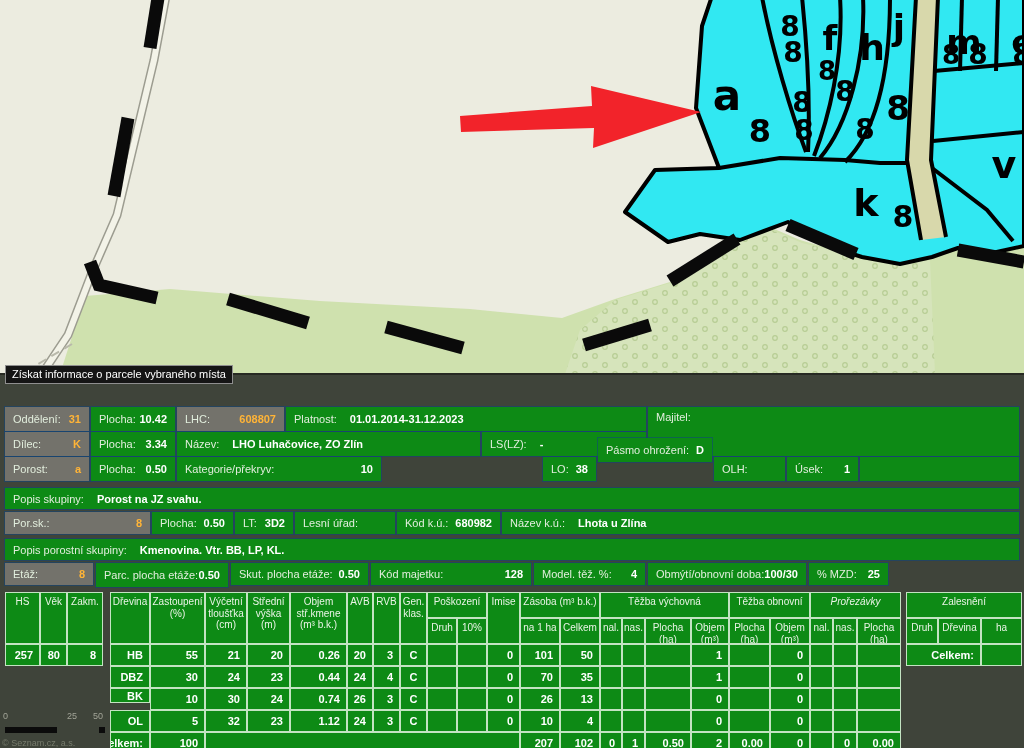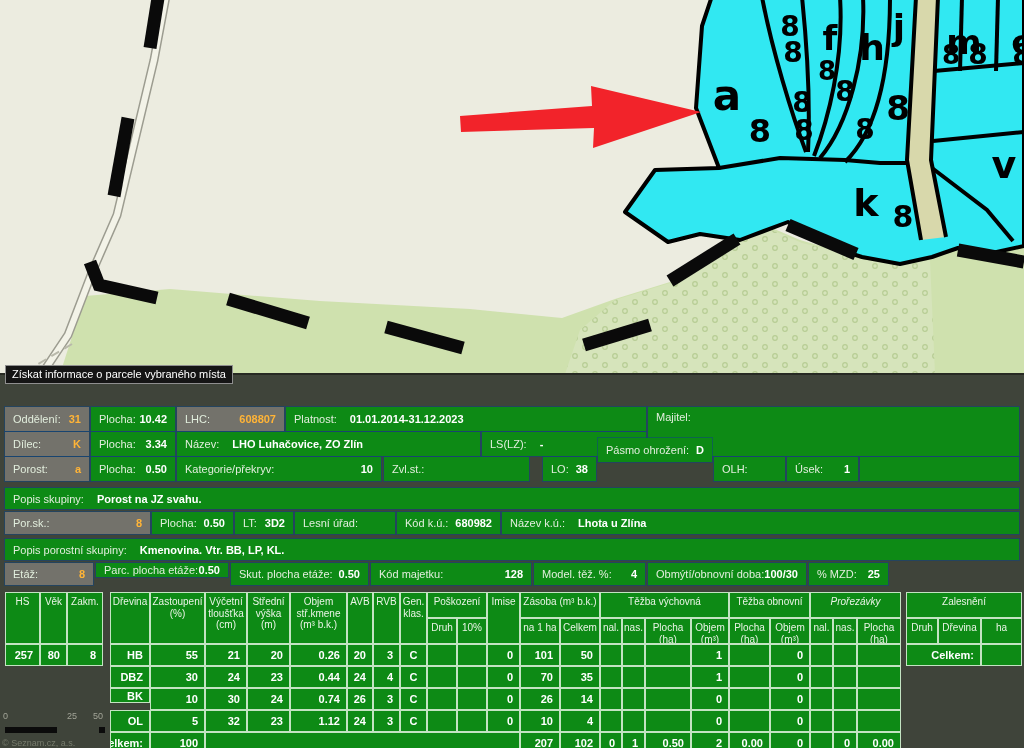--- a/index.html
+++ b/index.html
@@ -187,24 +187,20 @@
       <span class="val acc vr">a</span>
     </div>
   <div class="ib" style="left:91px;top:457px;width:84px;height:24px">
     <span class="lbl">Plocha:</span>
       <span class="val vr">0.50</span>
     </div>
   <div class="ib" style="left:177px;top:457px;width:204px;height:24px">
     <span class="lbl">Kategorie/překryv:</span>
       <span class="val vr">10</span>
     </div>
-  <div class="ib" style="left:384px;top:457px;width:145px;height:24px">
-    <span class="lbl">Zvl.st.:</span>
-      <span class="val vl"></span>
-    </div>
   <div class="ib" style="left:543px;top:457px;width:53px;height:24px">
     <span class="lbl">LO:</span>
       <span class="val vr">38</span>
     </div>
   <div class="ib" style="left:598px;top:438px;width:114px;height:24px">
     <span class="lbl">Pásmo ohrožení:</span>
       <span class="val vr">D</span>
     </div>
   <div class="ib" style="left:714px;top:457px;width:71px;height:24px">
     <span class="lbl">OLH:</span>
@@ -248,21 +244,21 @@
 
   <div class="ib" style="left:5px;top:539px;width:1014px;height:21px">
     <span class="lbl">Popis porostní skupiny:</span>
       <span class="val vl">Kmenovina. Vtr. BB, LP, KL.</span>
     </div>
 
   <div class="ib gray" style="left:5px;top:563px;width:88px;height:22px">
     <span class="lbl">Etáž:</span>
       <span class="val acc vr">8</span>
     </div>
-  <div class="ib" style="left:96px;top:563px;width:132px;height:14px">
+  <div class="ib" style="left:96px;top:563px;width:132px;height:24px">
     <span class="lbl">Parc. plocha etáže:</span>
       <span class="val vr">0.50</span>
     </div>
   <div class="ib" style="left:231px;top:563px;width:137px;height:22px">
     <span class="lbl">Skut. plocha etáže:</span>
       <span class="val vr">0.50</span>
     </div>
   <div class="ib" style="left:371px;top:563px;width:160px;height:22px">
     <span class="lbl">Kód majetku:</span>
       <span class="val vr">128</span>
@@ -448,21 +444,21 @@
       <div class="sc" style="left: 205px; top: 688px; width: 42px; height: 22px;">30</div>
       <div class="sc" style="left: 247px; top: 688px; width: 43px; height: 22px;">24</div>
       <div class="sc" style="left: 290px; top: 688px; width: 57px; height: 22px;">0.74</div>
       <div class="sc" style="left: 347px; top: 688px; width: 26px; height: 22px;">26</div>
       <div class="sc" style="left: 373px; top: 688px; width: 27px; height: 22px;">3</div>
       <div class="sc ctr" style="left: 400px; top: 688px; width: 27px; height: 22px;">C</div>
       <div class="sc" style="left: 427px; top: 688px; width: 30px; height: 22px;"></div>
       <div class="sc" style="left: 457px; top: 688px; width: 30px; height: 22px;"></div>
       <div class="sc" style="left: 487px; top: 688px; width: 33px; height: 22px;">0</div>
       <div class="sc" style="left: 520px; top: 688px; width: 40px; height: 22px;">26</div>
-      <div class="sc" style="left: 560px; top: 688px; width: 40px; height: 22px;">14</div>
+      <div class="sc" style="left: 560px; top: 688px; width: 40px; height: 22px;">13</div>
       <div class="sc" style="left: 600px; top: 688px; width: 22px; height: 22px;"></div>
       <div class="sc" style="left: 622px; top: 688px; width: 23px; height: 22px;"></div>
       <div class="sc" style="left: 645px; top: 688px; width: 46px; height: 22px;"></div>
       <div class="sc" style="left: 691px; top: 688px; width: 38px; height: 22px;">0</div>
       <div class="sc" style="left: 729px; top: 688px; width: 41px; height: 22px;"></div>
       <div class="sc" style="left: 770px; top: 688px; width: 40px; height: 22px;">0</div>
       <div class="sc" style="left: 810px; top: 688px; width: 23px; height: 22px;"></div>
       <div class="sc" style="left: 833px; top: 688px; width: 24px; height: 22px;"></div>
       <div class="sc" style="left: 857px; top: 688px; width: 44px; height: 22px;"></div>
       <div class="sc" style="left: 110px; top: 710px; width: 40px; height: 22px;">OL</div>

